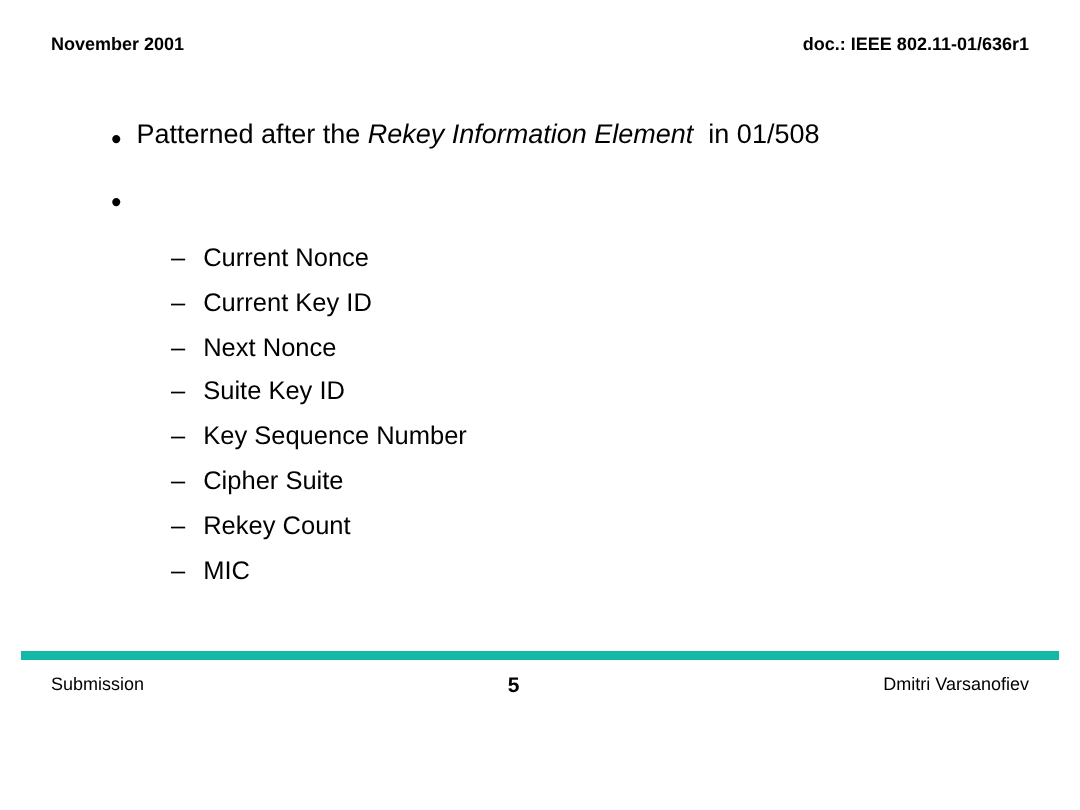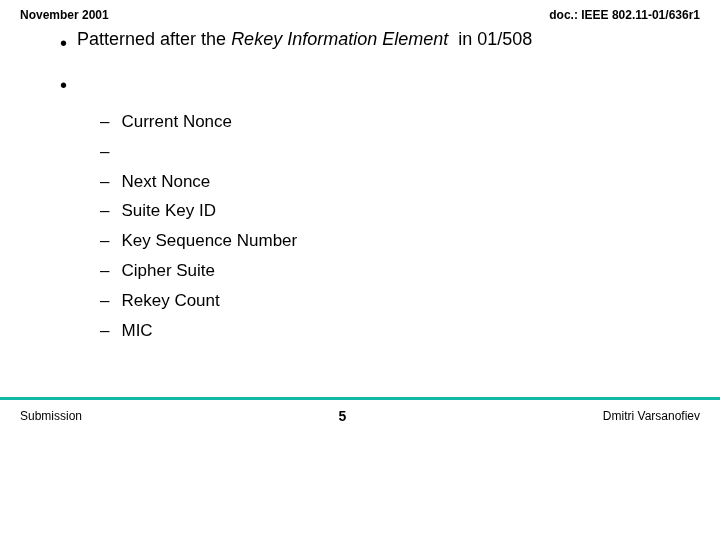--- a/index.html
+++ b/index.html
@@ -14,24 +14,25 @@
       background: #ffffff;
       font-family: Arial, sans-serif;
       overflow: hidden;
       position: relative;
     }
 
     .slide {
       width: 720px;
       height: 432px;
       background: #ffffff;
-      padding: 0;
+      padding: 14px;
       position: relative;
       display: flex;
       flex-direction: column;
+      gap: 36px;
     }
 
     .header-bar {
       display: flex;
       justify-content: space-between;
       padding: 8px 20px 4px 20px;
       font-size: 12px;
       color: #000000;
       font-weight: bold;
     }
@@ -94,21 +95,21 @@
     .dash {
       margin-right: 12px;
       font-size: 17px;
     }
 
     .footer-bar {
       display: flex;
       justify-content: space-between;
       align-items: center;
       padding: 8px 20px;
-      border-top: 3px solid #14b8a6;
+      border-top: 6px solid #14b8a6;
       font-size: 12px;
       color: #000000;
     }
 
     .footer-center {
       font-size: 14px;
       font-weight: bold;
     }
   </style>
 </head>
@@ -136,20 +137,21 @@
     </div>
 
     <div class="sub-list">
 
     <div class="sub-item">
           <span class="dash">–</span>
           <span>Current Nonce</span>
         </div>
         <div class="sub-item">
           <span class="dash">–</span>
+          <span>Current Key ID</span>
         </div>
         <div class="sub-item">
           <span class="dash">–</span>
           <span>Next Nonce</span>
         </div>
         <div class="sub-item">
           <span class="dash">–</span>
           <span>Suite Key ID</span>
         </div>
         <div class="sub-item">

